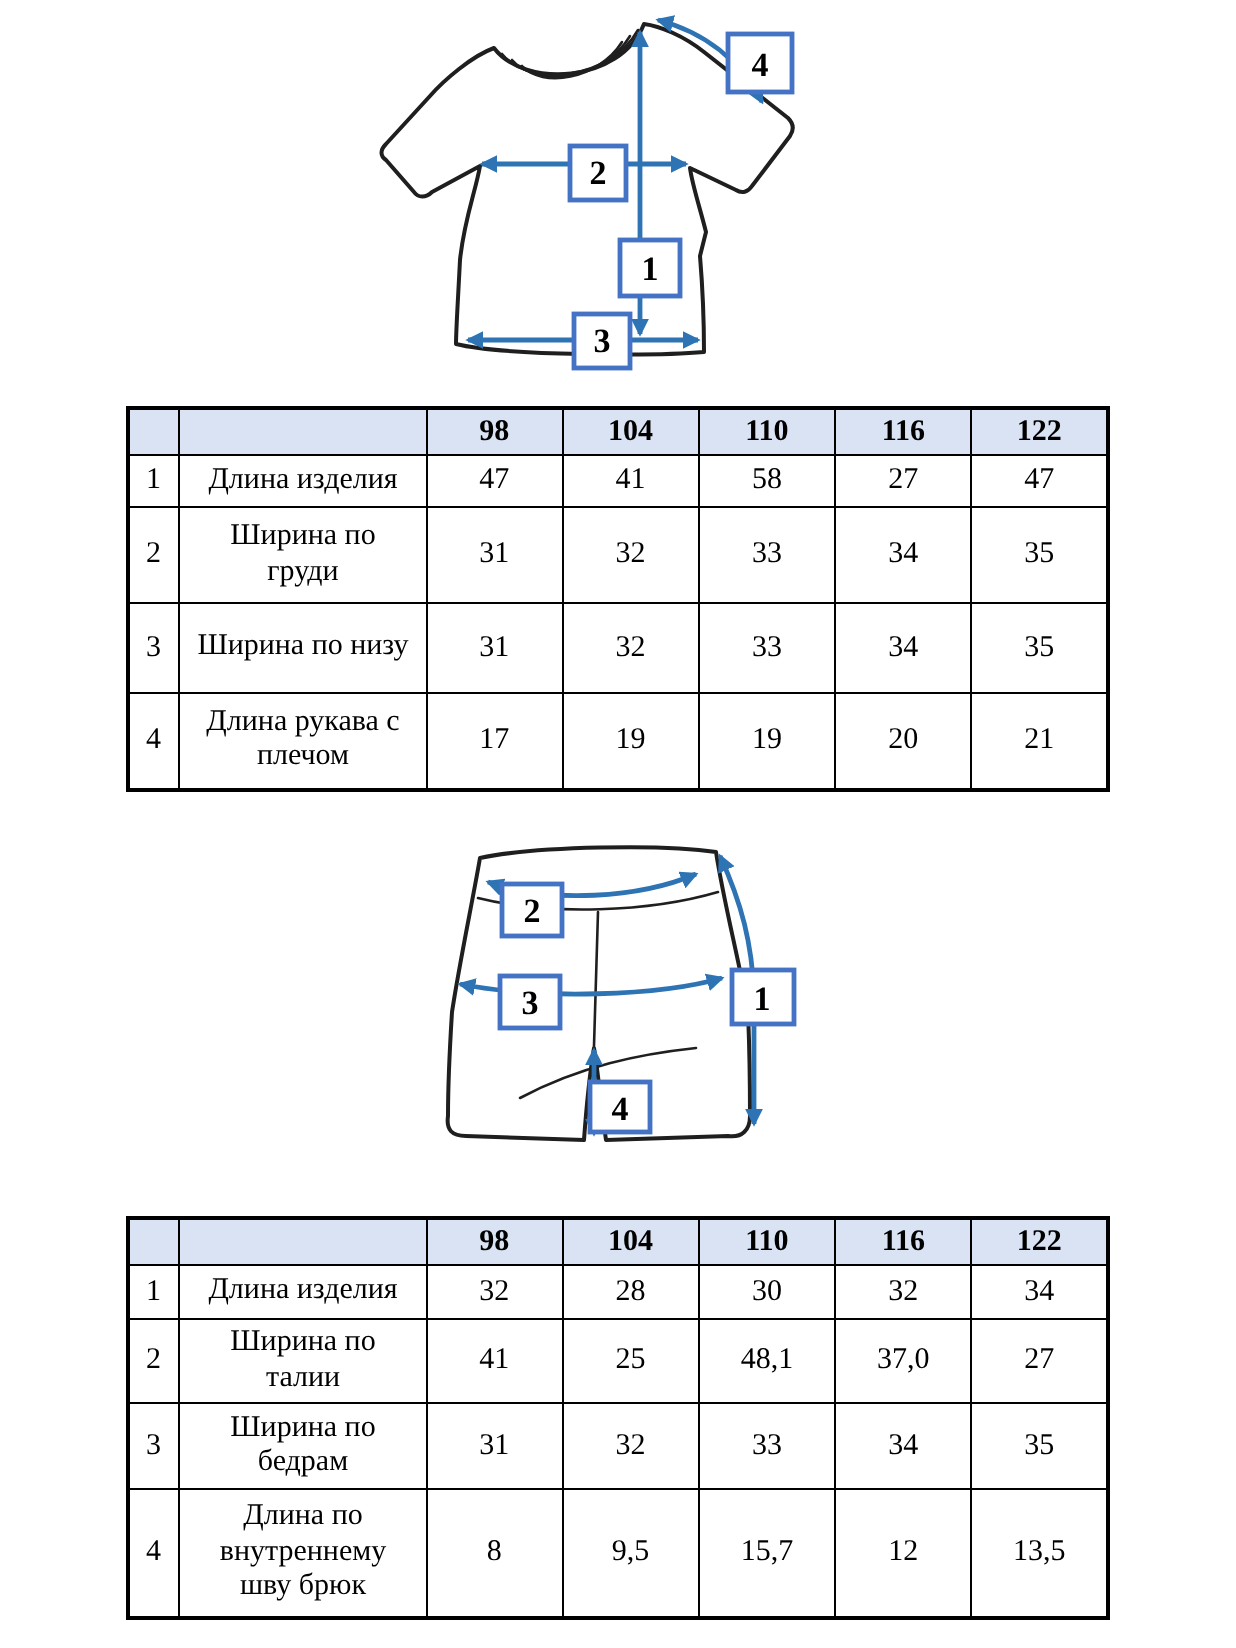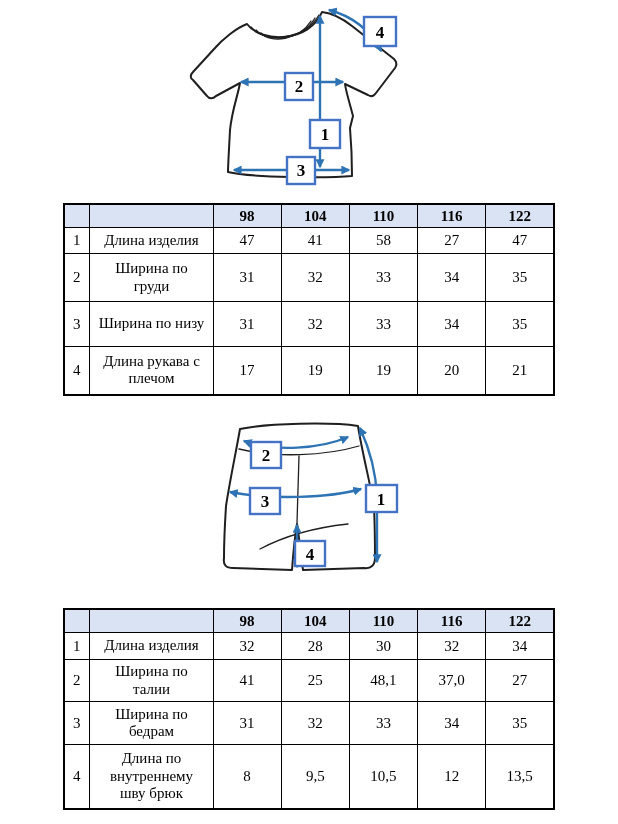--- a/index.html
+++ b/index.html
@@ -241,20 +241,20 @@
           <td class="val">34</td>
           <td class="val">35</td>
         </tr>
         <tr>
           <td class="num-col">4</td>
           <td class="label-col">Длина по
 внутреннему
 шву брюк</td>
           <td class="val">8</td>
           <td class="val">9,5</td>
-          <td class="val">10,5</td>
+          <td class="val">15,7</td>
           <td class="val">12</td>
           <td class="val">13,5</td>
         </tr>
       </tbody>
     </table>
 
 </div>
 
 </body></html>

